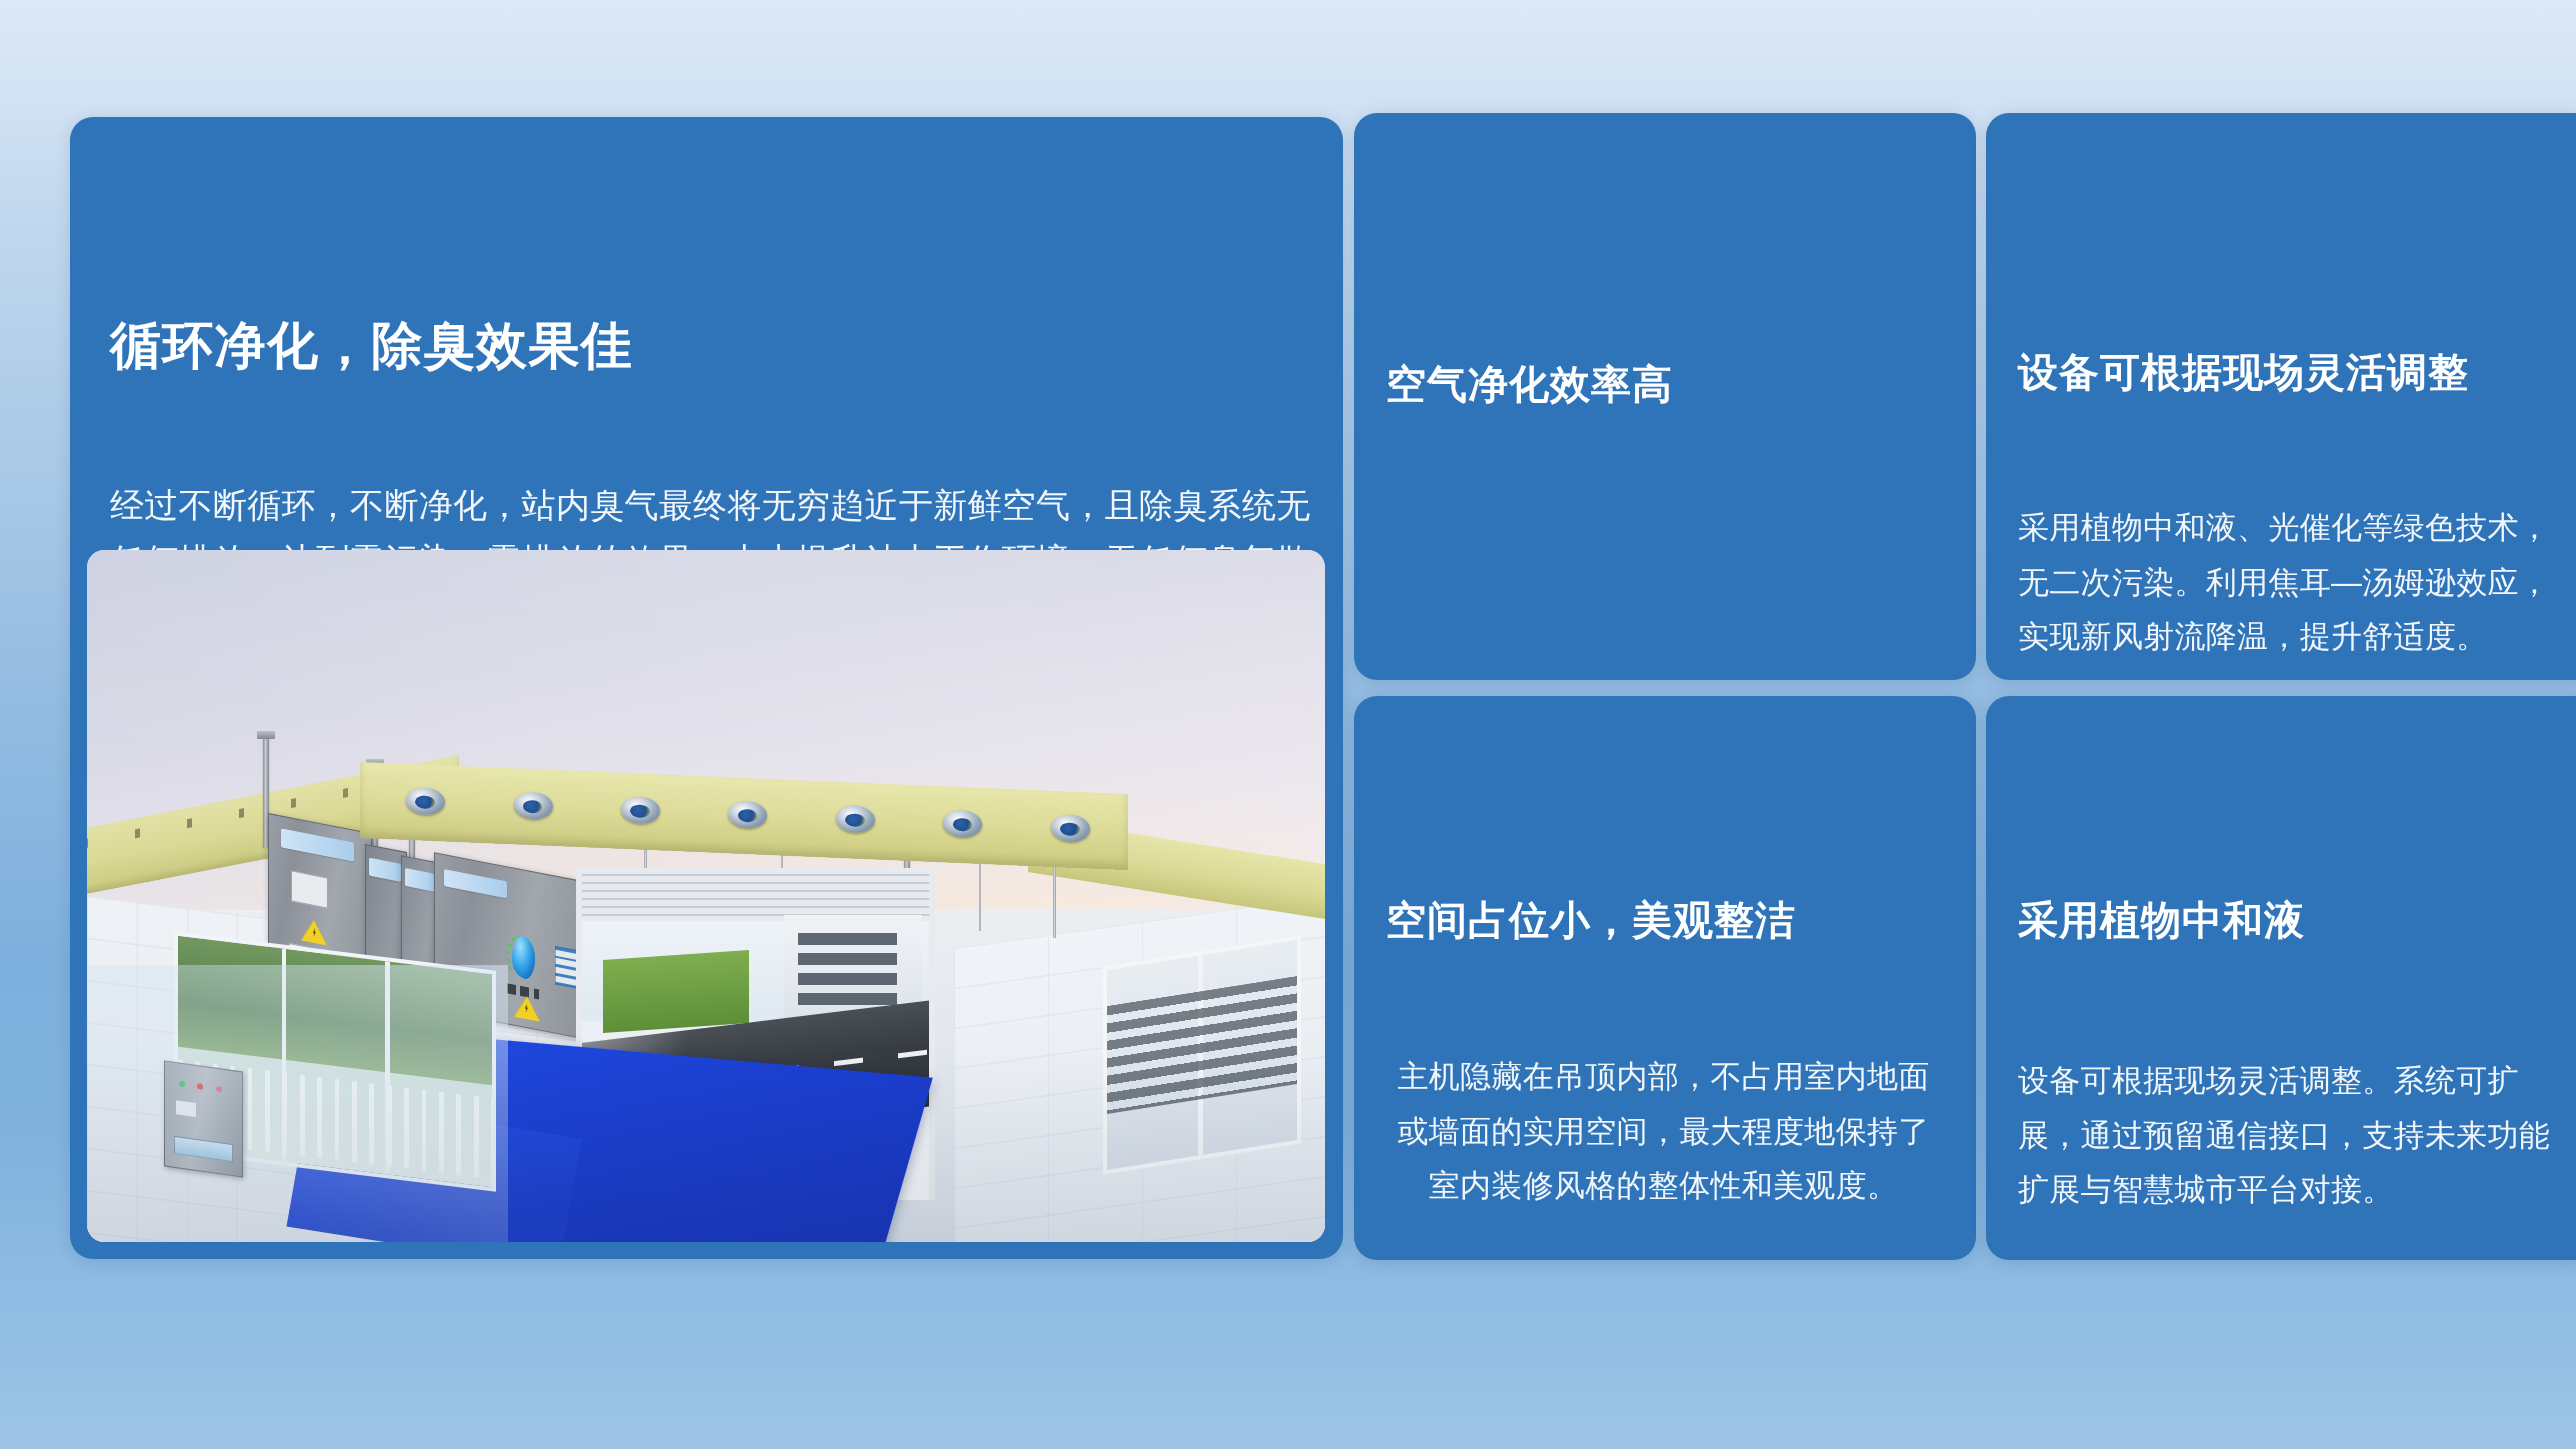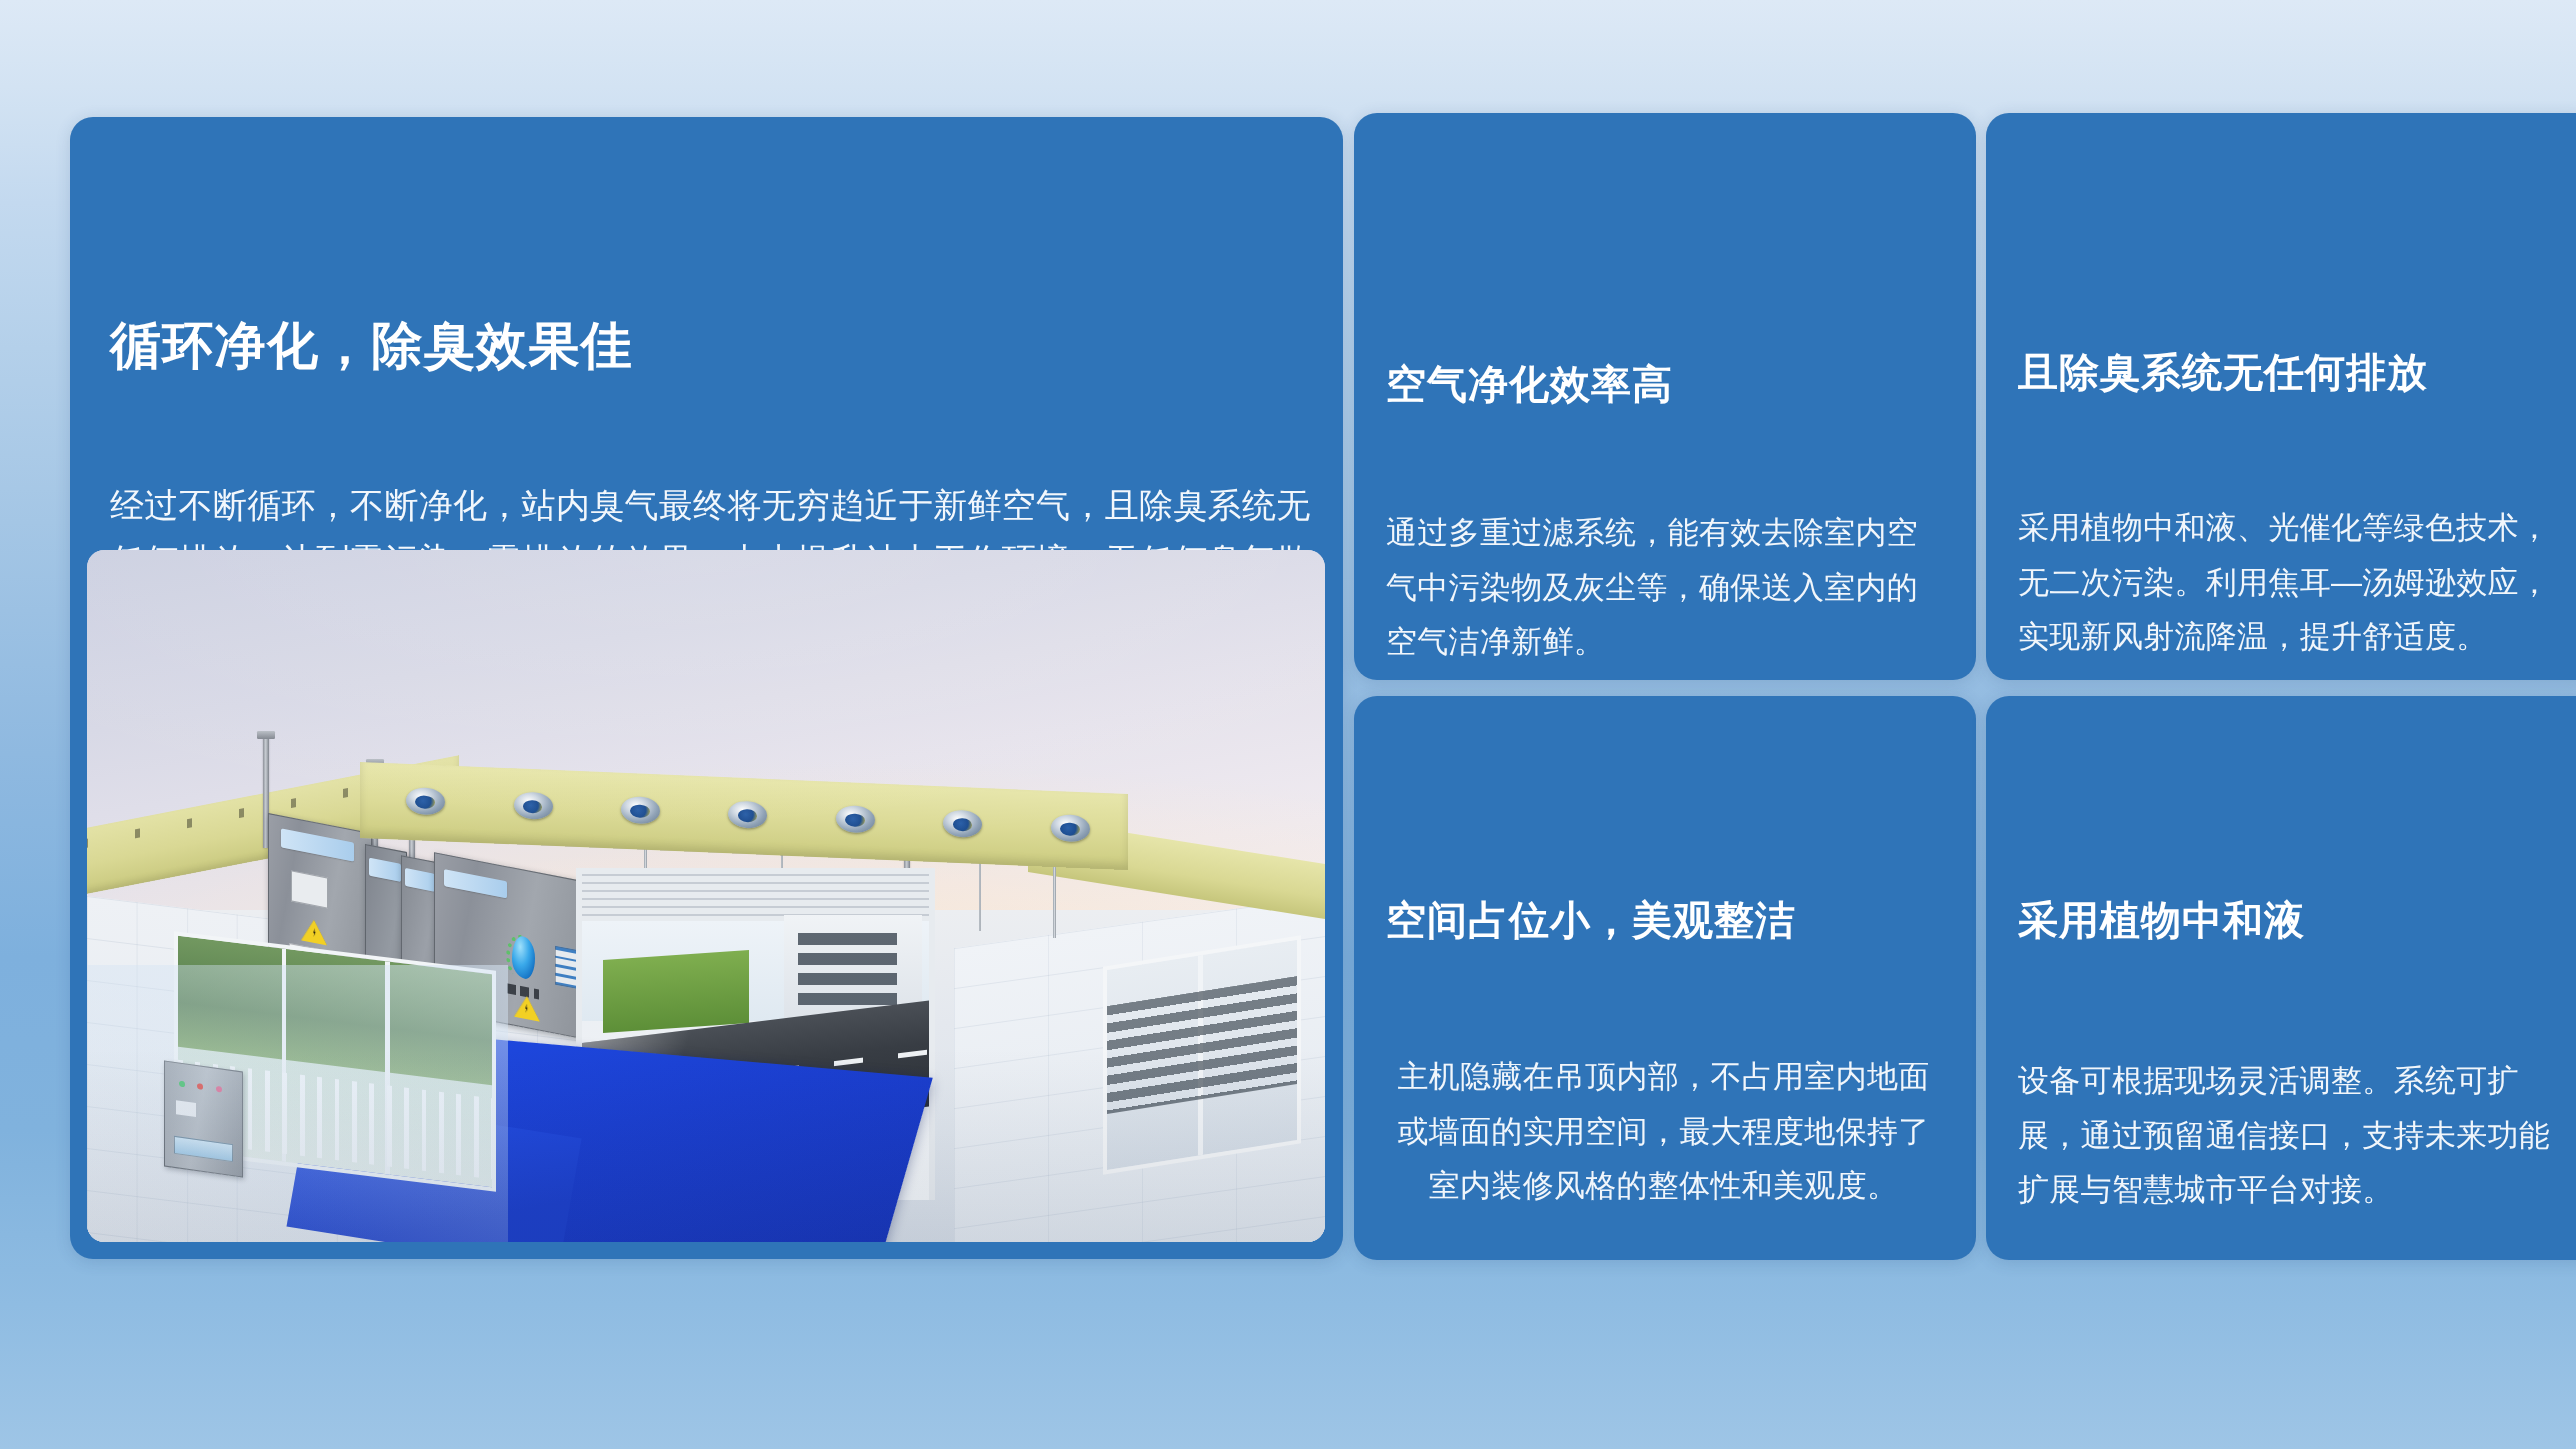--- a/index.html
+++ b/index.html
@@ -591,25 +591,24 @@
         </div>
 
         <div class="glass"></div>
         <div class="fig-shade"></div>
       </div>
     </div>
   </div>
 
   <div class="card card-a">
     <div class="sc-title">空气净化效率高</div>
-    <div class="sc-body">通过多重过滤系统，能有效去除室内空气中污染物及灰尘等，确保送入室内的空气洁净新鲜。</div>
   </div>
 
   <div class="card card-b">
-    <div class="sc-title">且除臭系统无任何排放</div>
+    <div class="sc-title">设备可根据现场灵活调整</div>
     <div class="sc-body">采用植物中和液、光催化等绿色技术，无二次污染。利用焦耳—汤姆逊效应，实现新风射流降温，提升舒适度。</div>
   </div>
 
   <div class="card card-c">
     <div class="sc-title">空间占位小，美观整洁</div>
     <div class="sc-body">主机隐藏在吊顶内部，不占用室内地面或墙面的实用空间，最大程度地保持了室内装修风格的整体性和美观度。</div>
   </div>
 
   <div class="card card-d">
     <div class="sc-title">采用植物中和液</div>

